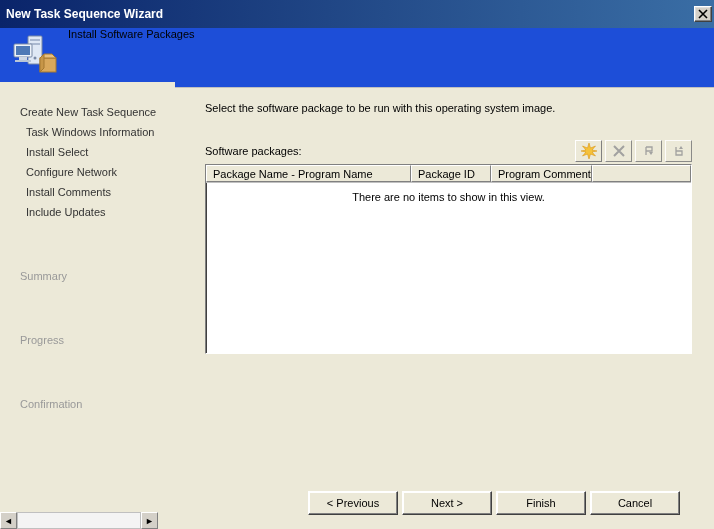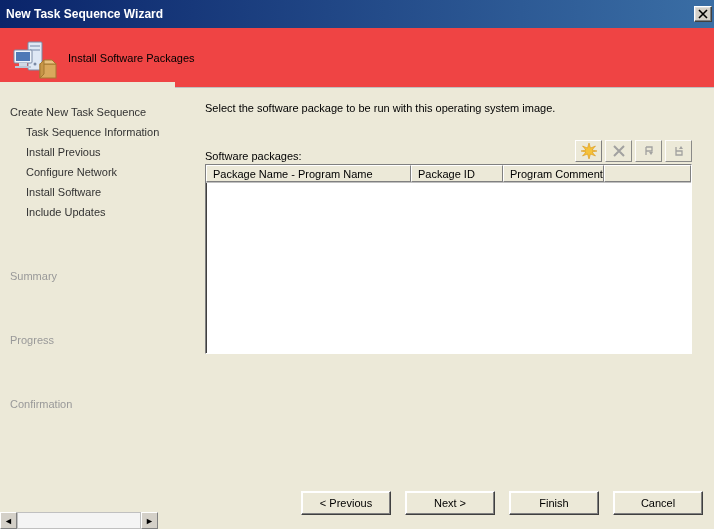--- a/index.html
+++ b/index.html
@@ -28,24 +28,23 @@
   background: #d4d0c8;
   border: 1px solid #fff;
   border-right-color: #404040;
   border-bottom-color: #404040;
   box-shadow: inset -1px -1px 0 #808080, inset 1px 1px 0 #dfdfdf;
   display: flex; align-items: center; justify-content: center;
   color: #000; font-size: 11px; font-weight: bold;
   cursor: default;
 }
 .header {
-  background: #ef4444;
+  background: #1d4ed8;
   height: 60px;
   display: flex;
-  align-items: center;
   padding: 0 10px;
   border-bottom: 1px solid #c0c0c0;
 }
 .header-icon {
   width: 48px; height: 48px;
   display: flex; align-items: center; justify-content: center;
 }
 .header-title {
   margin-left: 10px;
   font-size: 11px;
@@ -59,21 +58,21 @@
 .sidebar {
   width: 175px;
   background: #ece9d8;
   padding: 20px 0 0 0;
   position: relative;
 }
 .sidebar .steps {
   font-size: 11px;
 }
 .step-root {
-  padding: 4px 6px 4px 10px;
+  padding: 4px 6px 4px 20px;
   color: #333;
   cursor: default;
 }
 .step-child {
   padding: 4px 6px 4px 26px;
   color: #333;
   cursor: default;
 }
 .step-selected {
   background: #b8b4a3;
@@ -104,21 +103,21 @@
   padding: 20px 22px 8px 30px;
   position: relative;
 }
 .instruction {
   font-size: 11px;
   color: #000;
   margin-bottom: 26px;
 }
 .pkg-row {
   display: flex;
-  align-items: flex-end;
+  align-items: center;
   justify-content: space-between;
   margin-bottom: 2px;
 }
 .pkg-label { font-size: 11px; }
 .icon-btns { display: flex; gap: 3px; }
 .ibtn {
   width: 27px; height: 22px;
   background: #ece9d8;
   border: 1px solid #fff;
   border-right-color: #808080;
@@ -146,35 +145,35 @@
   font-size: 11px;
   padding: 2px 6px;
   border: 1px solid #fff;
   border-right-color: #808080;
   border-bottom-color: #808080;
   background: #ece9d8;
   white-space: nowrap;
   overflow: hidden;
 }
 .gh-cell.c1 { width: 205px; }
-.gh-cell.c2 { width: 92px; }
+.gh-cell.c2 { width: 80px; }
 .gh-cell.c3 { width: 101px; }
 .gh-cell.c4 { flex: 1; }
 .grid-empty {
   text-align: center;
   padding: 8px 0 0 0;
   font-size: 11px;
   color: #000;
 }
 .button-row {
   position: absolute;
   bottom: 14px;
-  right: 11px;
-  display: flex;
-  gap: 14px;
+  right: 34px;
+  display: flex;
+  gap: 4px;
 }
 .btn {
   width: 90px; height: 24px;
   background: #ece9d8;
   border: 1px solid #fff;
   border-right-color: #404040;
   border-bottom-color: #404040;
   box-shadow: inset -1px -1px 0 #808080, inset 1px 1px 0 #fff;
   font-size: 11px;
   font-family: inherit;
@@ -209,24 +208,24 @@
       <path d="M30 30 L34 26 L34 40 L30 44 Z" fill="#c79648" stroke="#a57830"></path>
     </svg>
   </div>
   <div class="header-title">Install Software Packages</div>
 </div>
 
 <div class="body">
   <div class="sidebar">
     <div class="steps">
       <div class="step-root">Create New Task Sequence</div>
-      <div class="step-child">Task Sequence Information</div>
-      <div class="step-child">Install Previous</div>
+      <div class="step-child">Task Windows Information</div>
+      <div class="step-child">Install Select</div>
       <div class="step-child">Configure Network</div>
-      <div class="step-child">Install Software</div>
+      <div class="step-child">Install Comments</div>
       <div class="step-child">Include Updates</div>
       <div class="step-root step-dim">Summary</div>
       <div class="step-root step-dim">Progress</div>
       <div class="step-root step-dim">Confirmation</div>
     </div>
     <div class="hscroll">
       <div class="arrow">◄</div>
       <div class="track"></div>
       <div class="arrow">►</div>
     </div>
@@ -265,20 +264,21 @@
       </div>
     </div>
 
     <div class="grid">
       <div class="grid-header">
         <div class="gh-cell c1">Package Name - Program Name</div>
         <div class="gh-cell c2">Package ID</div>
         <div class="gh-cell c3">Program Comments</div>
         <div class="gh-cell c4"></div>
       </div>
+      <div class="grid-empty">There are no items to show in this view.</div>
     </div>
 
     <div class="button-row">
       <button class="btn">&lt; Previous</button>
       <button class="btn">Next &gt;</button>
       <button class="btn">Finish</button>
       <button class="btn">Cancel</button>
     </div>
   </div>
 </div>

